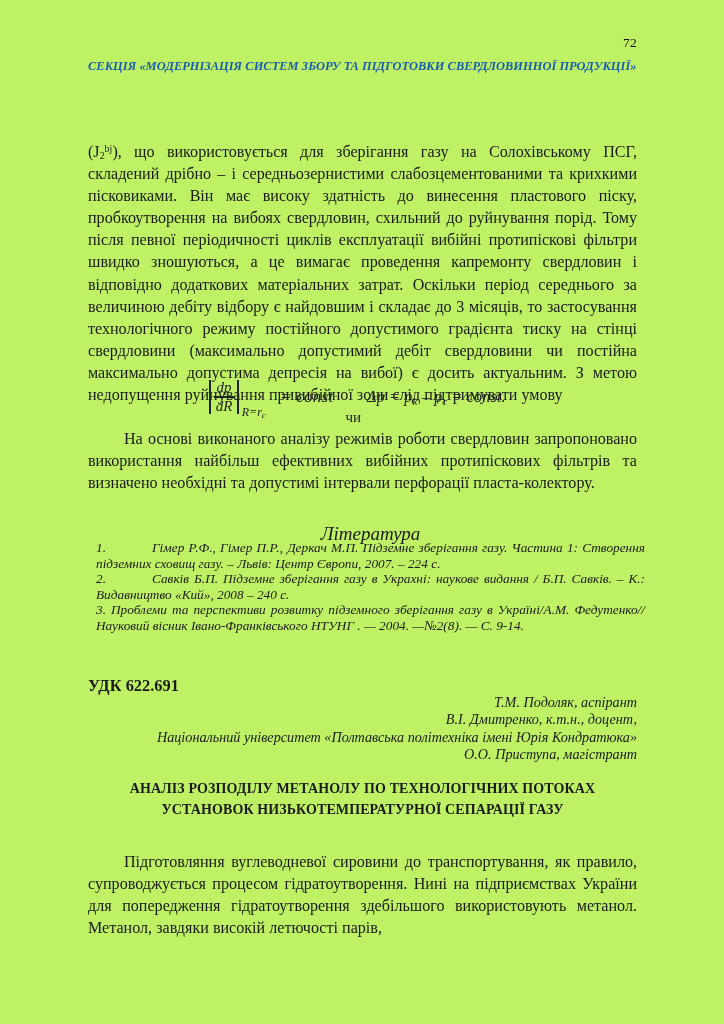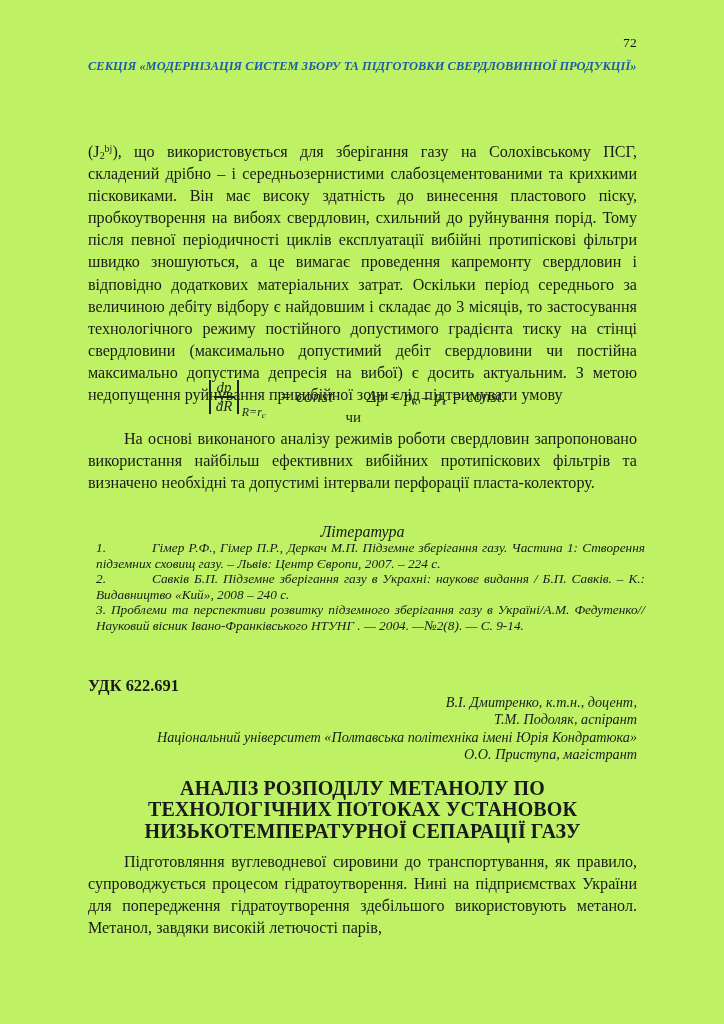--- a/index.html
+++ b/index.html
@@ -146,25 +146,25 @@
     font-style: italic;
     font-size: 16px;
     letter-spacing: .2px;
   }
   .tail .v { font-style: italic; }
   .tail sub { font-size: 68%; vertical-align: -0.28em; font-style: italic; }
 
   
   .lit-title {
     position: absolute;
-    left: 0;
+    left: 8px;
     width: 549px;
     text-align: center;
     font-style: italic;
-    font-size: 16px;
+    font-size: 19px;
     line-height: 1.15;
   }
   .refs {
     position: absolute;
     left: 8px;
     width: 549px;
     font-style: italic;
     font-size: 13.3px;
     line-height: 15.6px;
   }
@@ -194,21 +194,21 @@
   }
   .authors div { white-space: nowrap; }
 
   
   .article-title {
     position: absolute;
     left: 0;
     width: 549px;
     text-align: center;
     font-weight: bold;
-    font-size: 20px;
+    font-size: 14px;
     line-height: 21.4px;
     letter-spacing: .1px;
   }
 </style>
 </head>
 <body>
 
 <div class="page">
   <div class="content">
 
@@ -244,22 +244,22 @@
     <div class="lit-title" style="top:523px;">Література</div>
     <div class="refs" style="top:540px;">
       <p><span class="ref-num-tab">1.</span><span>Гімер Р.Ф., Гімер П.Р., Деркач М.П. Підземне зберігання газу. Частина 1: Створення підземних сховищ газу. – Львів: Центр Європи, 2007. – 224 с.</span></p>
       <p><span class="ref-num-tab">2.</span><span>Савків Б.П. Підземне зберігання газу в Украхні: наукове видання / Б.П. Савків. – К.: Видавництво «Кий», 2008 – 240 с.</span></p>
       <p><span>3.</span><span> </span><span>Проблеми та перспективи розвитку підземного зберігання газу в Україні/А.М. Федутенко// Науковий вісник Івано-Франківського НТУНГ . — 2004. —№2(8). — С. 9-14.</span></p>
     </div>
 
     <div class="udk" style="top:677px;">УДК 622.691</div>
 
     <div class="authors" style="top:694px;">
+      <div>Т.М. Подоляк, аспірант</div>
       <div>В.І. Дмитренко, к.т.н., доцент,</div>
-      <div>Т.М. Подоляк, аспірант</div>
       <div>Національний університет «Полтавська політехніка імені Юрія Кондратюка»</div>
       <div>О.О. Приступа, магістрант</div>
     </div>
 
     <div class="article-title" style="top:778px;">АНАЛІЗ РОЗПОДІЛУ МЕТАНОЛУ ПО ТЕХНОЛОГІЧНИХ ПОТОКАХ УСТАНОВОК НИЗЬКОТЕМПЕРАТУРНОЇ СЕПАРАЦІЇ ГАЗУ</div>
 
     <div class="body-block" style="top:851px;">
       <p class="para">Підготовляння вуглеводневої сировини до транспортування, як правило, супроводжується процесом гідратоутворення. Нині на підприємствах України для попередження гідратоутворення здебільшого використовують метанол. Метанол, завдяки високій летючості парів,</p>
     </div>
 

